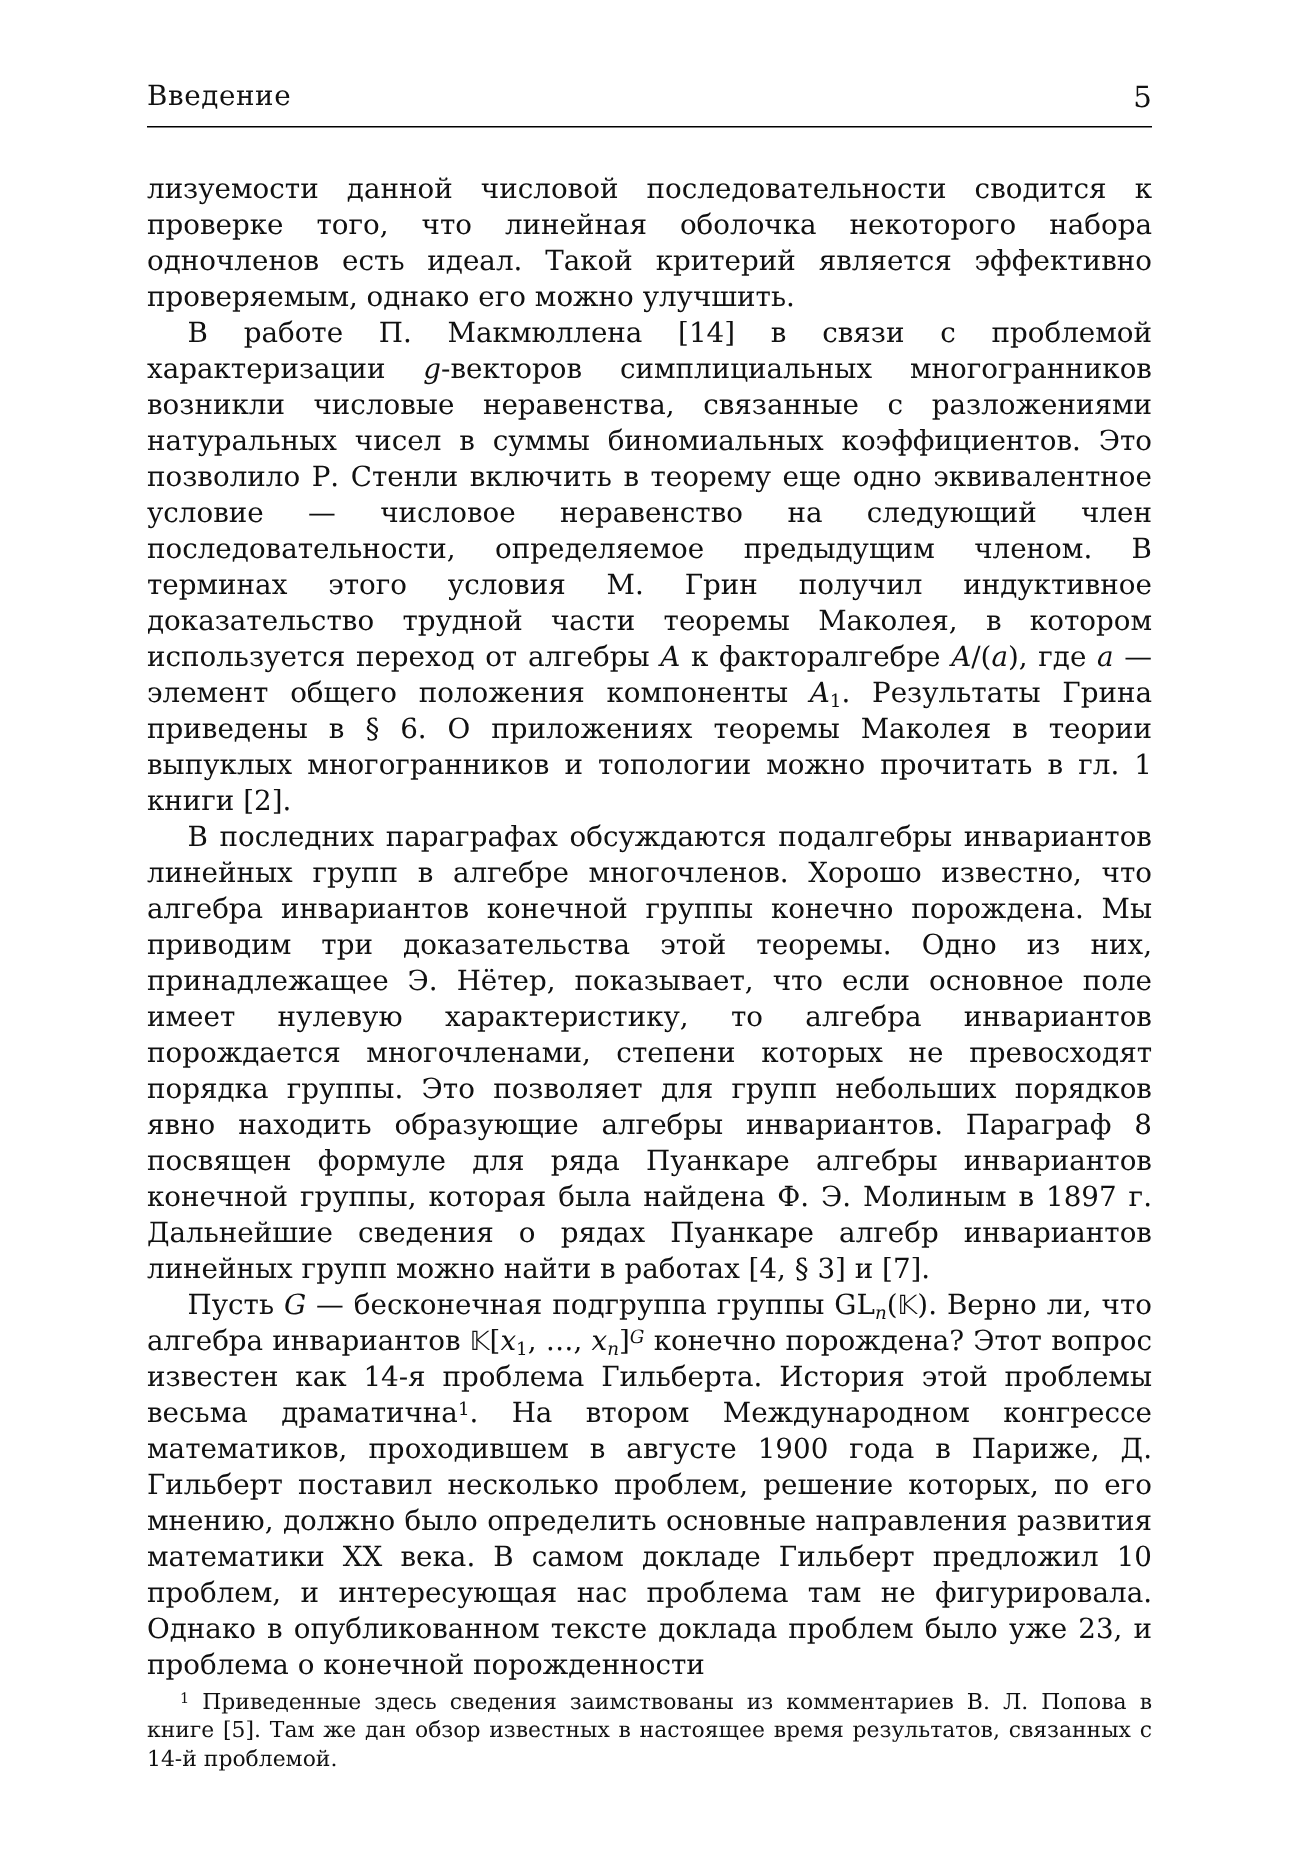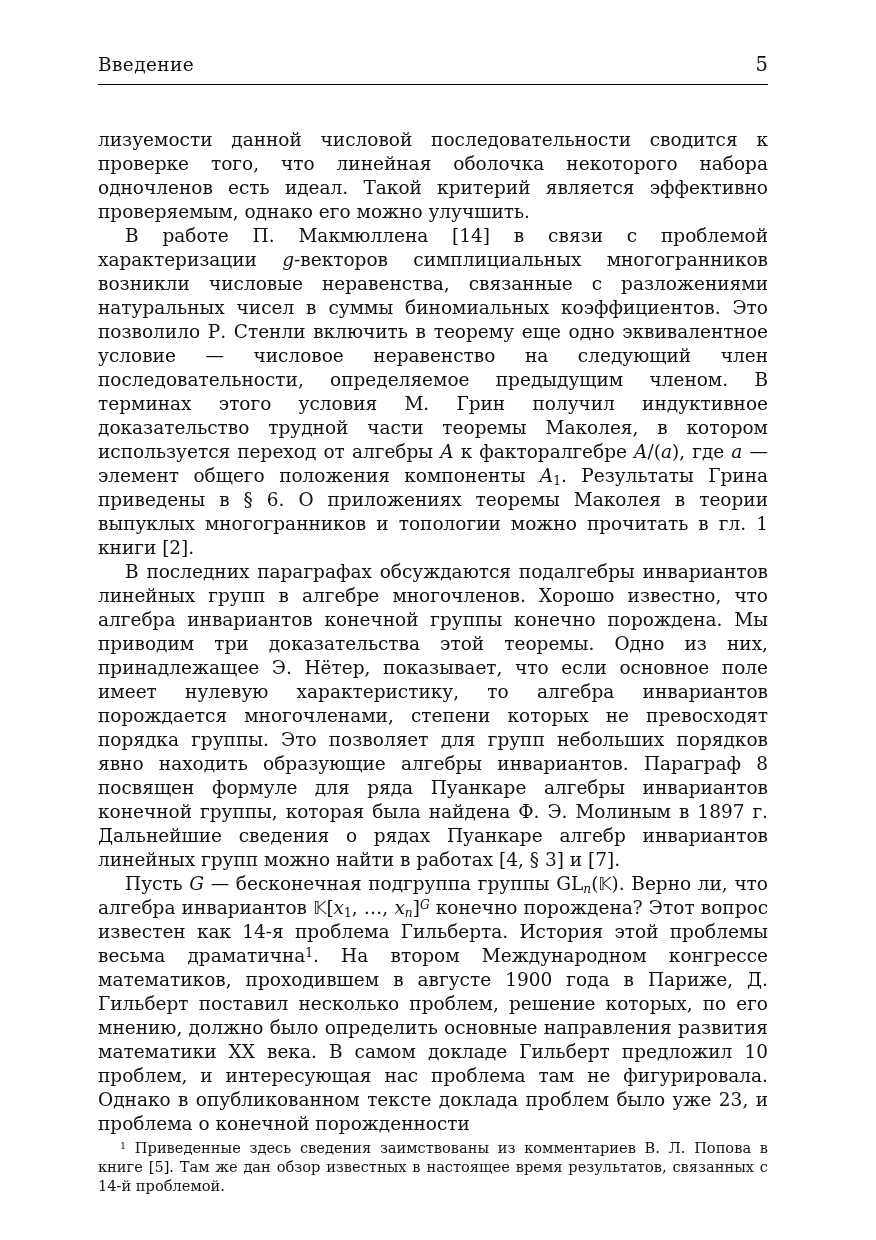--- a/index.html
+++ b/index.html
@@ -31,21 +31,21 @@
     right: 0;
     top: -1px;
     font-size: 19.5px;
   }
   .head-rule {
     border: none;
     border-top: 1.6px solid #000000;
     margin-top: 4px;
   }
   .body-text {
-    margin-top: 43px;
+    margin-top: 30px;
     font-size: 18.5px;
     line-height: 24px;
     text-align: justify;
     hyphens: auto;
   }
   .para { text-indent: 27px; }
   .para.noindent { text-indent: 0; }
   .it { font-style: italic; }
   .bb { font-family: "DejaVu Sans", "DejaVu Serif", serif; font-size: 0.95em; }
   sub, sup {

